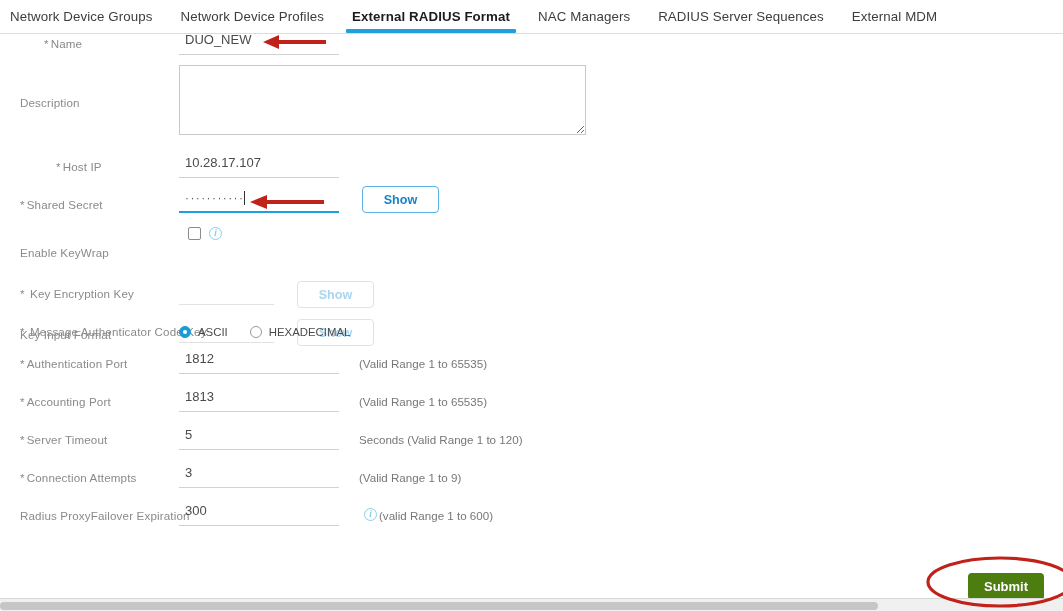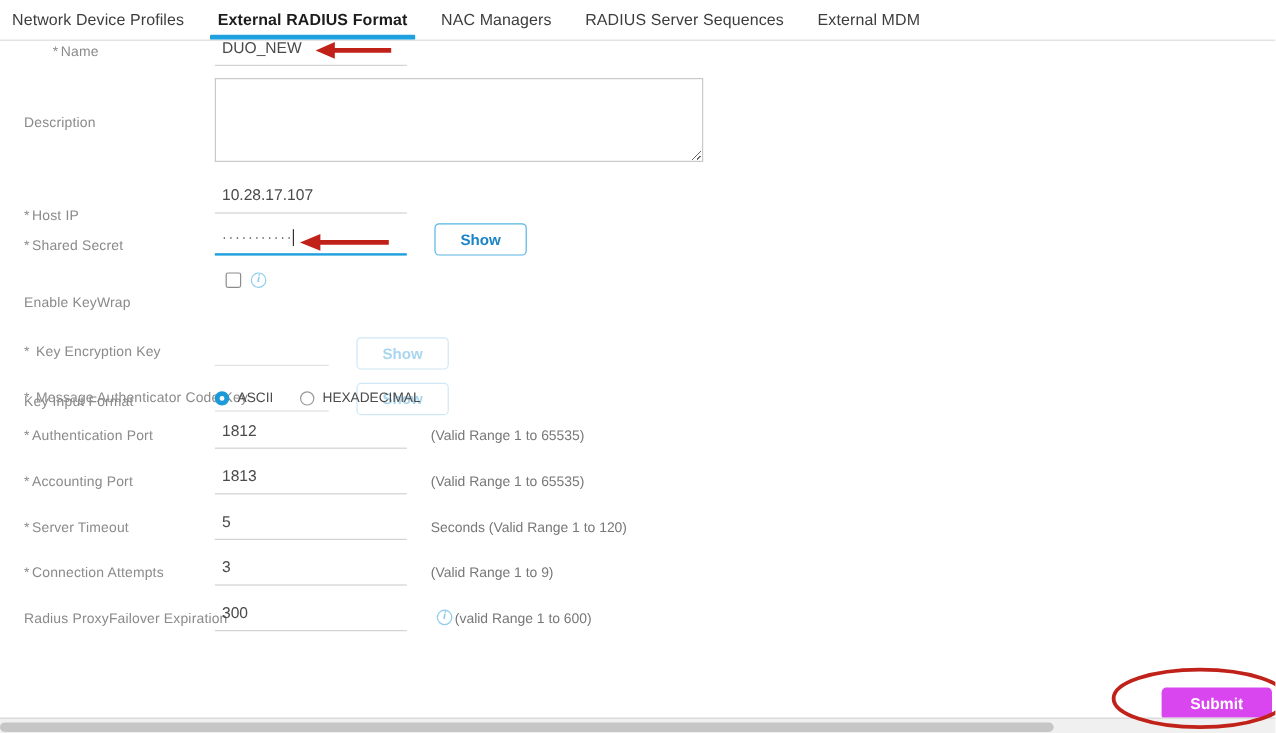--- a/index.html
+++ b/index.html
@@ -101,22 +101,22 @@
     font-size: 12px; letter-spacing: 1.4px; color: #5a5a5a;
     font-family: "Liberation Sans", sans-serif;
   }
   .caret {
     position: absolute; top: 1px; width: 1px; height: 14px; background: #333;
   }
 
   
   .btn-submit {
     position: absolute; left: 968px; top: 573px;
-    width: 92px; height: 27px; border: none; border-radius: 4px;
-    background: #d946ef; color: #fff; font-size: 13px; font-weight: bold;
+    width: 76px; height: 27px; border: none; border-radius: 4px;
+    background: #4d7c0f; color: #fff; font-size: 13px; font-weight: bold;
     font-family: "Liberation Sans", sans-serif; cursor: pointer;
   }
   .scrollbar {
     position: absolute; left: 0; bottom: 0; width: 1063px; height: 13px;
     background: #f0f0f0; border-top: 1px solid #d8d8d8;
   }
   .scrollthumb {
     position: absolute; left: 0; top: 3px; width: 878px; height: 8px;
     background: #c6c6c6; border-radius: 4px;
   }
@@ -124,20 +124,23 @@
   
   .anno { position: absolute; pointer-events: none; }
 </style>
 </head>
 <body>
 
 <div id="app">
 
   <div class="tabbar">
     <div class="tab">
+        <span>Network Device Groups</span>
+      </div>
+    <div class="tab">
         <span>Network Device Profiles</span>
       </div>
     <div class="tab active">
         <span>External RADIUS Format</span>
       </div>
     <div class="tab">
         <span>NAC Managers</span>
       </div>
     <div class="tab">
         <span>RADIUS Server Sequences</span>
@@ -156,21 +159,21 @@
       </div>
       <input class="uline" style="left: 179px; top: -2px; width: 160px;" type="text" value="DUO_NEW">
     </div>
 
     <div class="row" style="top:31px;">
       <div class="lbl" style="top:31px;">Description</div>
       <textarea class="desc" placeholder="" style=""></textarea>
     </div>
 
     <div class="row" style="top:123px;">
-      <div class="lbl" style="top:16px;">
+      <div class="lbl" style="top:3px;margin-left:36px;">
         <span class="req">*</span><span>Host IP</span>
       </div>
       <input class="uline" style="left: 179px; top: -2px; width: 160px;" type="text" value="10.28.17.107">
     </div>
 
     <div class="row" style="top:160px;">
       <div class="lbl" style="top:4px;">
         <span class="req">*</span><span>Shared Secret</span>
       </div>
       <div class="secretbox" style="top:-4px;">

